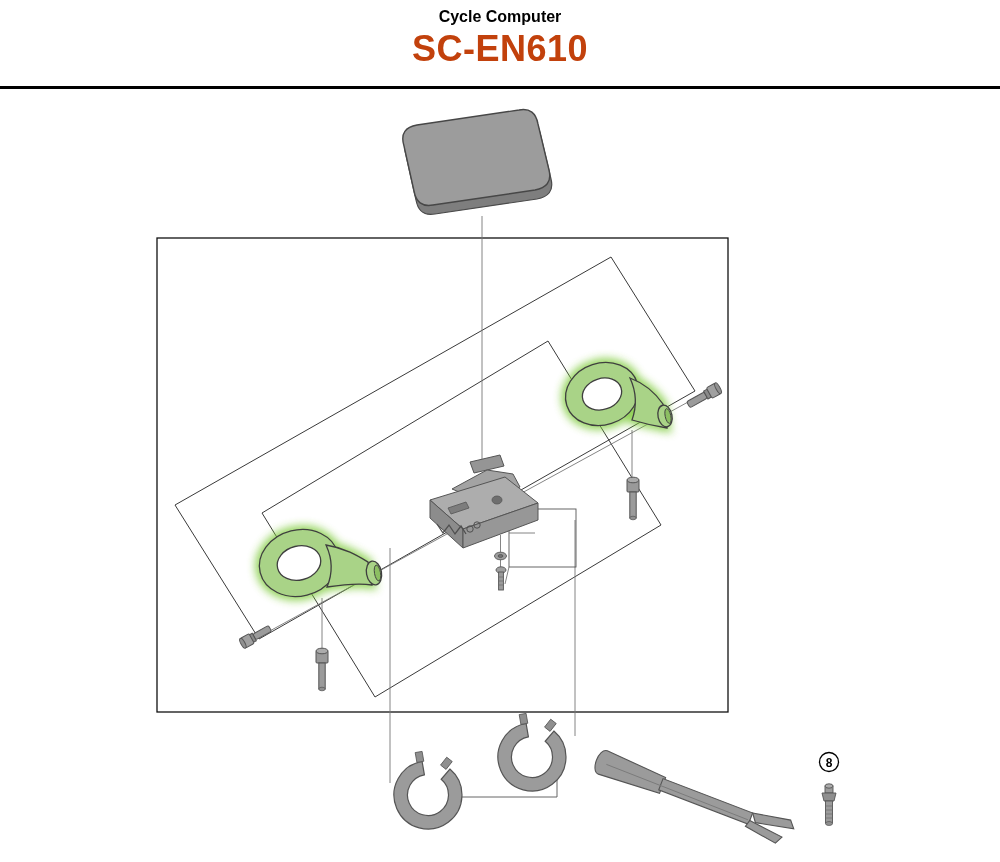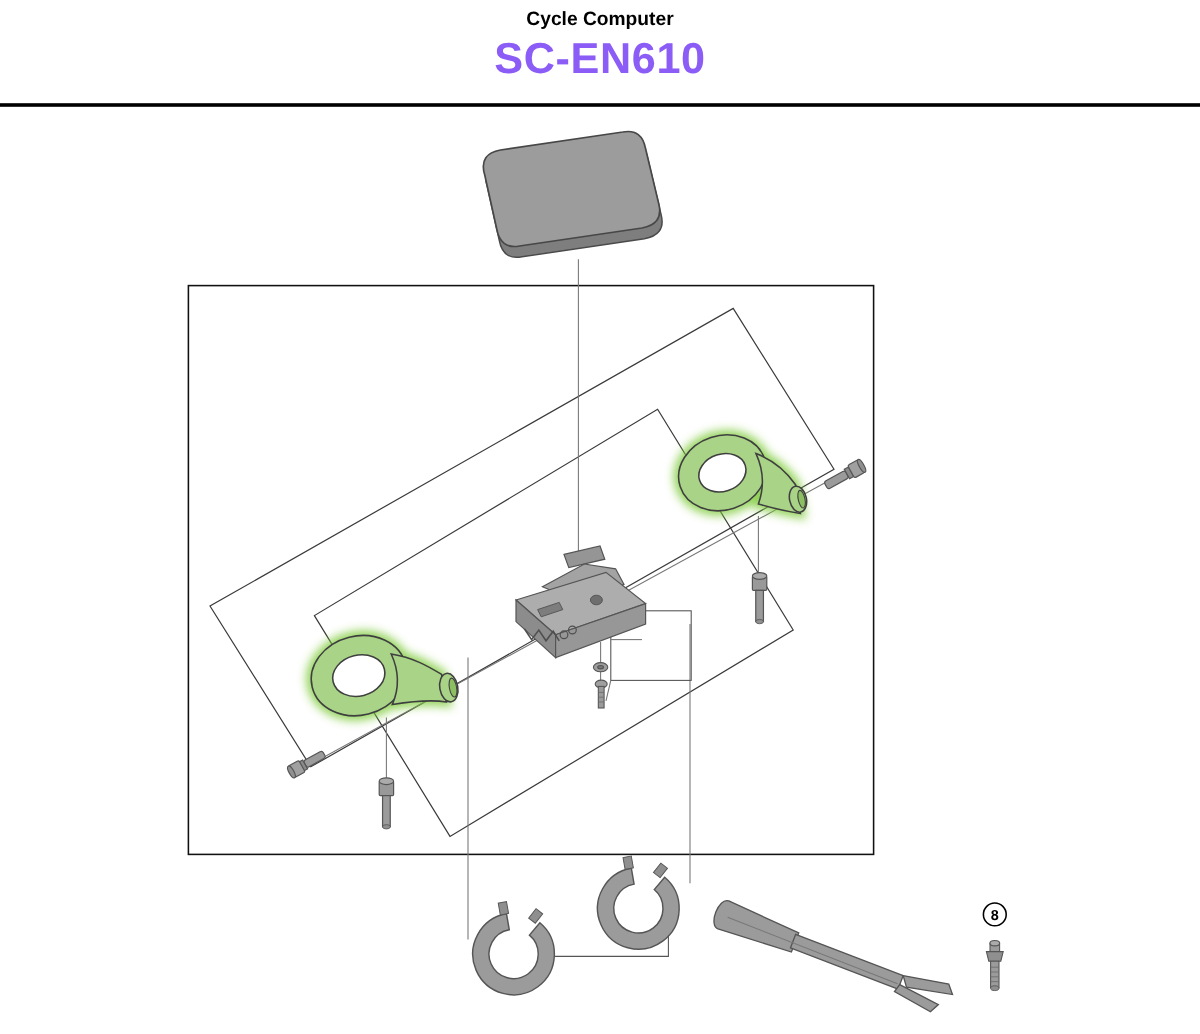--- a/index.html
+++ b/index.html
@@ -13,21 +13,21 @@
   #header{
     position:absolute;top:0;left:0;width:100%;
     text-align:center;z-index:2;
   }
   #header .subtitle{
     margin:8px 0 0 0;
     font-size:16px;font-weight:bold;color:#000;
   }
   #header .model{
     margin:2px 0 0 0;
-    font-size:36px;font-weight:bold;color:#8b5cf6;letter-spacing:0.5px;
+    font-size:36px;font-weight:bold;color:#c2410c;letter-spacing:0.5px;
   }
   #divider{
     position:absolute;top:86px;left:0;width:100%;height:3px;
     background:#000;z-index:2;
   }
   #diagram-svg{position:absolute;top:0;left:0;z-index:1;}
 </style>
 </head>
 <body>
 

